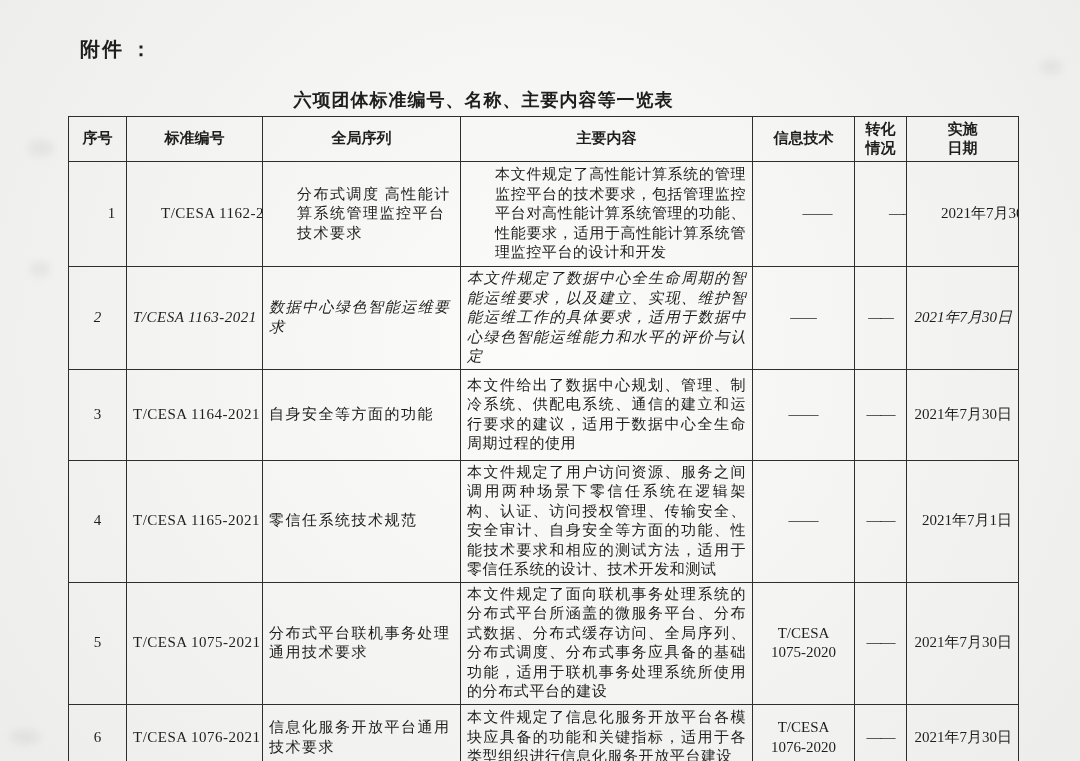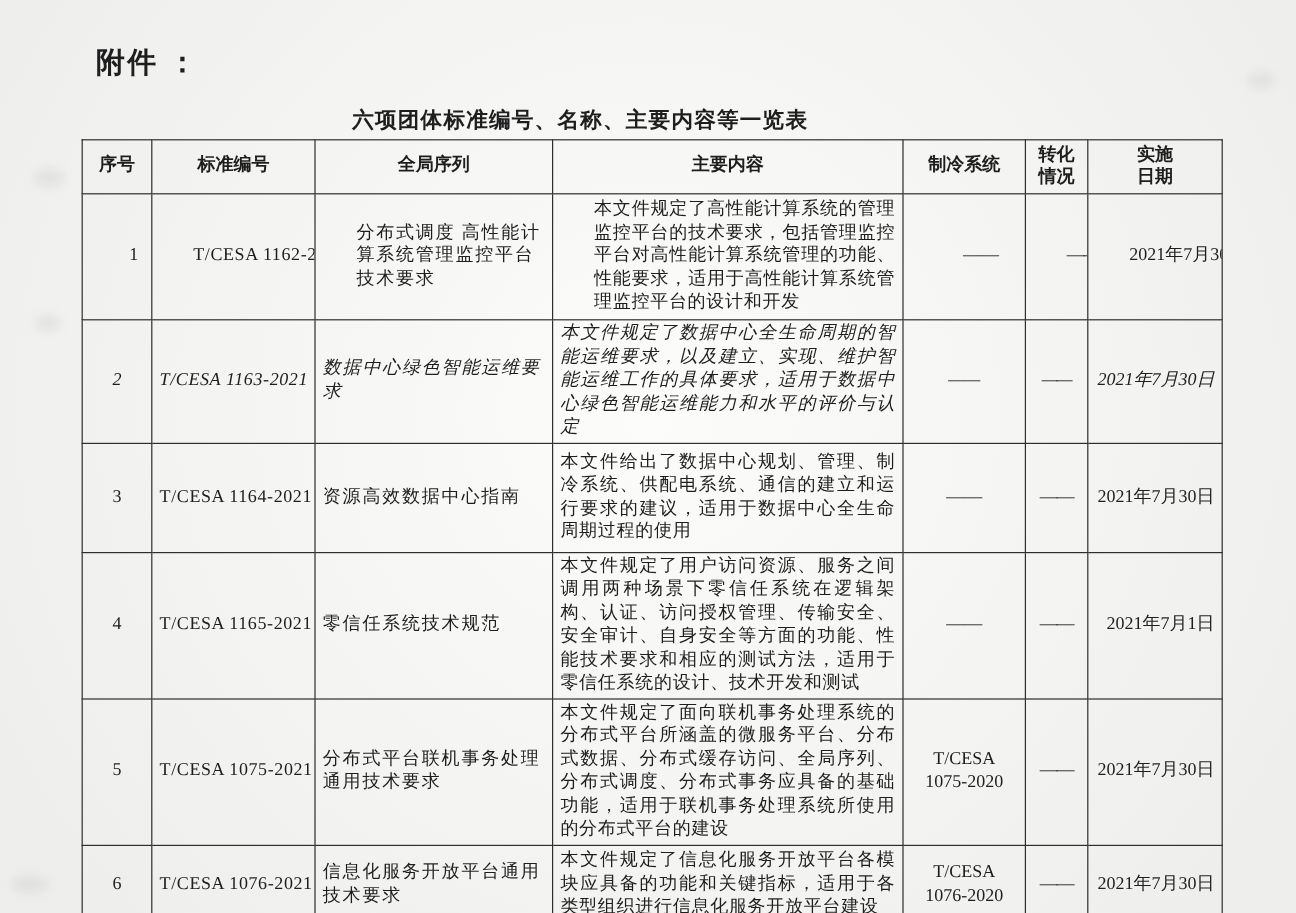--- a/index.html
+++ b/index.html
@@ -17,21 +17,21 @@
       radial-gradient(circle at 50% 45%, rgba(255,255,255,.65), rgba(0,0,0,0.035) 95%),
       #f6f6f4;
   }
   .smudge{
     position:absolute;border-radius:50%;
     background:rgba(120,120,118,.10);
     filter:blur(4px);
   }
   .attachment{
     position:absolute;left:80px;top:36px;
-    font-size:24px;font-weight:bold;letter-spacing:2px;
+    font-size:20px;font-weight:bold;letter-spacing:2px;
   }
   .doc-title{
     position:absolute;left:0;top:88px;width:967px;
     text-align:center;
     font-size:18px;font-weight:bold;letter-spacing:1px;
   }
   table.std{
     position:absolute;left:68px;top:116px;
     width:950px;
     border-collapse:collapse;
@@ -96,21 +96,21 @@
     <col style="width:102px">
     <col style="width:52px">
     <col style="width:112px">
   </colgroup>
   <thead>
     <tr>
       <th>序号</th>
       <th>标准编号</th>
       <th>全局序列</th>
       <th>主要内容</th>
-      <th>制冷系统</th>
+      <th>信息技术</th>
       <th><span>转化</span><span class="hdr-line2">情况</span></th>
       <th><span>实施</span><span class="hdr-line2">日期</span></th>
     </tr>
   </thead>
   <tbody>
     <tr class="r1">
       <td class="c-num">1</td>
       <td class="c-code">T/CESA 1162-2021</td>
       <td class="c-name">分布式调度 高性能计算系统管理监控平台技术要求</td>
       <td class="c-content">本文件规定了高性能计算系统的管理监控平台的技术要求，包括管理监控平台对高性能计算系统管理的功能、性能要求，适用于高性能计算系统管理监控平台的设计和开发</td>
@@ -123,21 +123,21 @@
       <td class="c-code">T/CESA 1163-2021</td>
       <td class="c-name">数据中心绿色智能运维要求</td>
       <td class="c-content">本文件规定了数据中心全生命周期的智能运维要求，以及建立、实现、维护智能运维工作的具体要求，适用于数据中心绿色智能运维能力和水平的评价与认定</td>
       <td class="c-replaced">——</td>
       <td class="c-conv">——</td>
       <td class="c-date">2021年7月30日</td>
     </tr>
     <tr class="r3">
       <td class="c-num">3</td>
       <td class="c-code">T/CESA 1164-2021</td>
-      <td class="c-name">资源高效数据中心指南</td>
+      <td class="c-name">自身安全等方面的功能</td>
       <td class="c-content">本文件给出了数据中心规划、管理、制冷系统、供配电系统、通信的建立和运行要求的建议，适用于数据中心全生命周期过程的使用</td>
       <td class="c-replaced">——</td>
       <td class="c-conv">——</td>
       <td class="c-date">2021年7月30日</td>
     </tr>
     <tr class="r4">
       <td class="c-num">4</td>
       <td class="c-code">T/CESA 1165-2021</td>
       <td class="c-name">零信任系统技术规范</td>
       <td class="c-content">本文件规定了用户访问资源、服务之间调用两种场景下零信任系统在逻辑架构、认证、访问授权管理、传输安全、安全审计、自身安全等方面的功能、性能技术要求和相应的测试方法，适用于零信任系统的设计、技术开发和测试</td>

